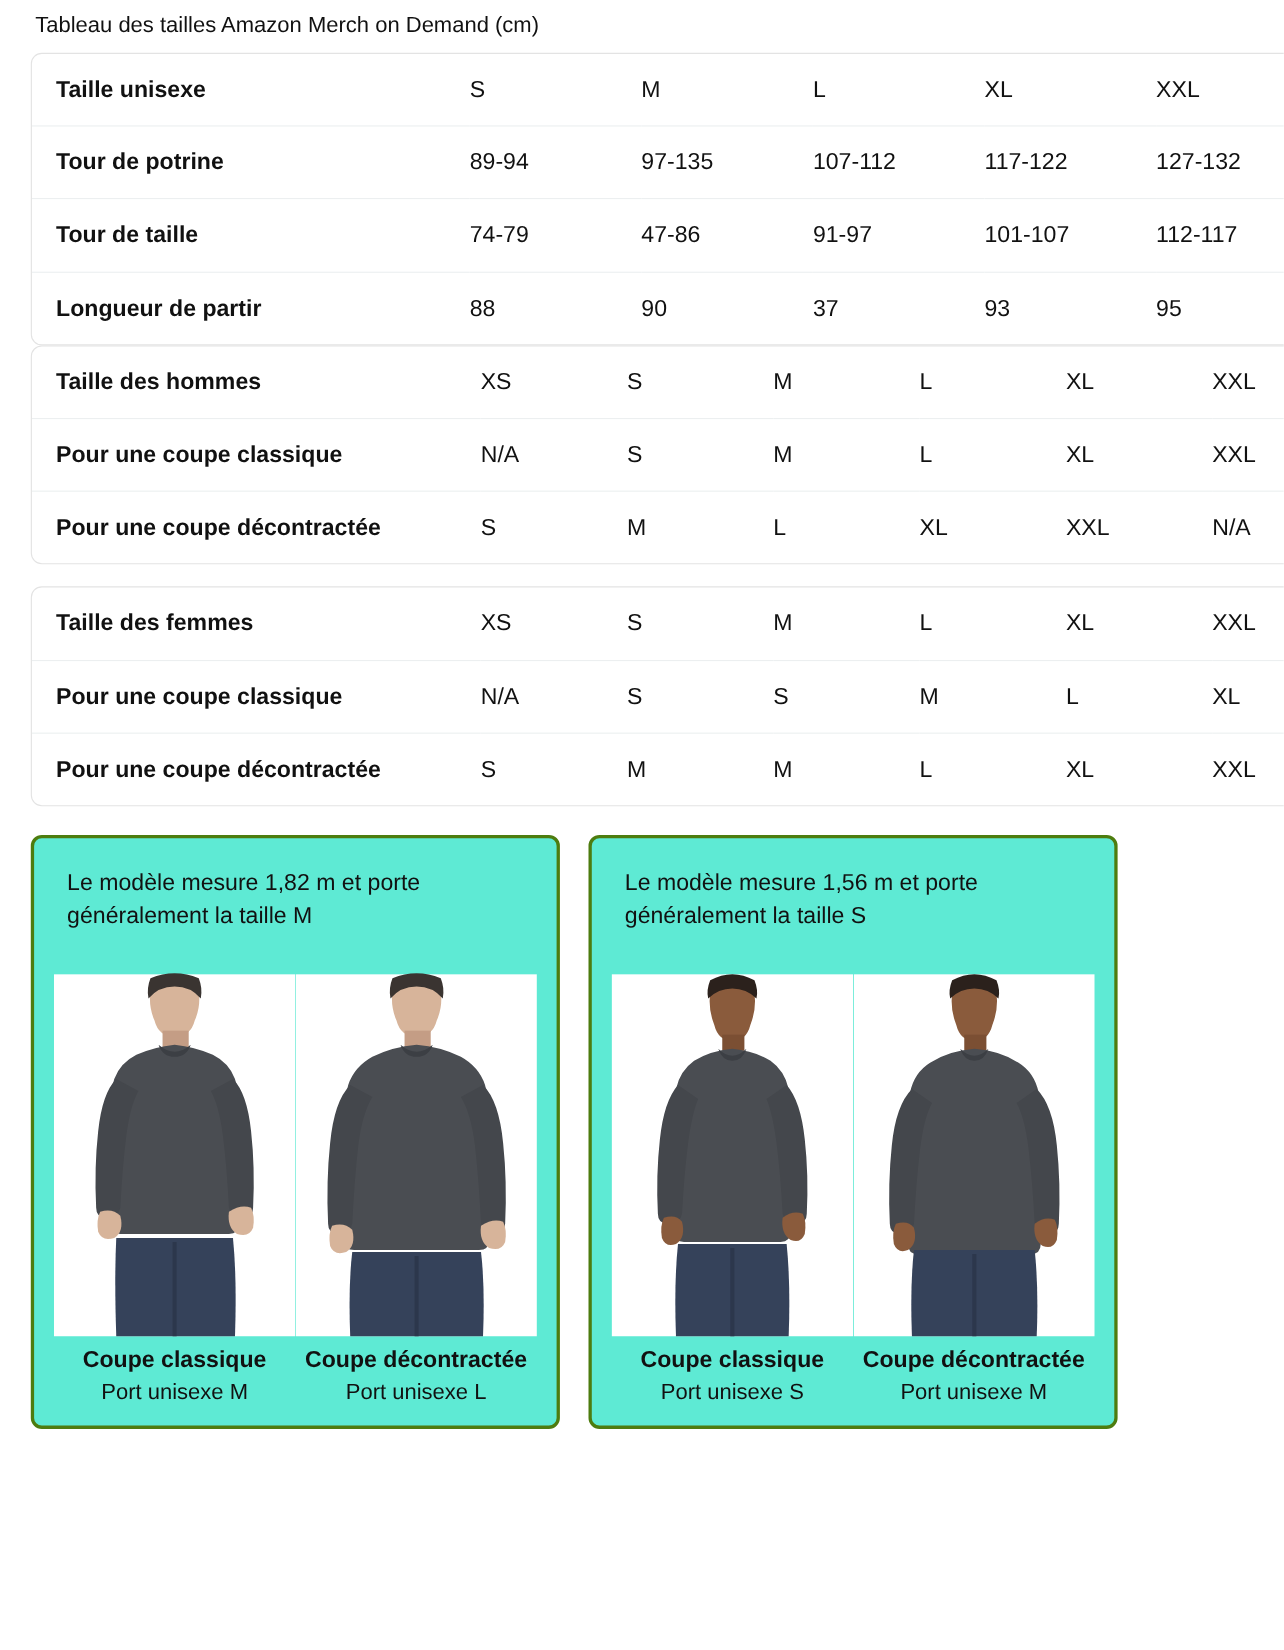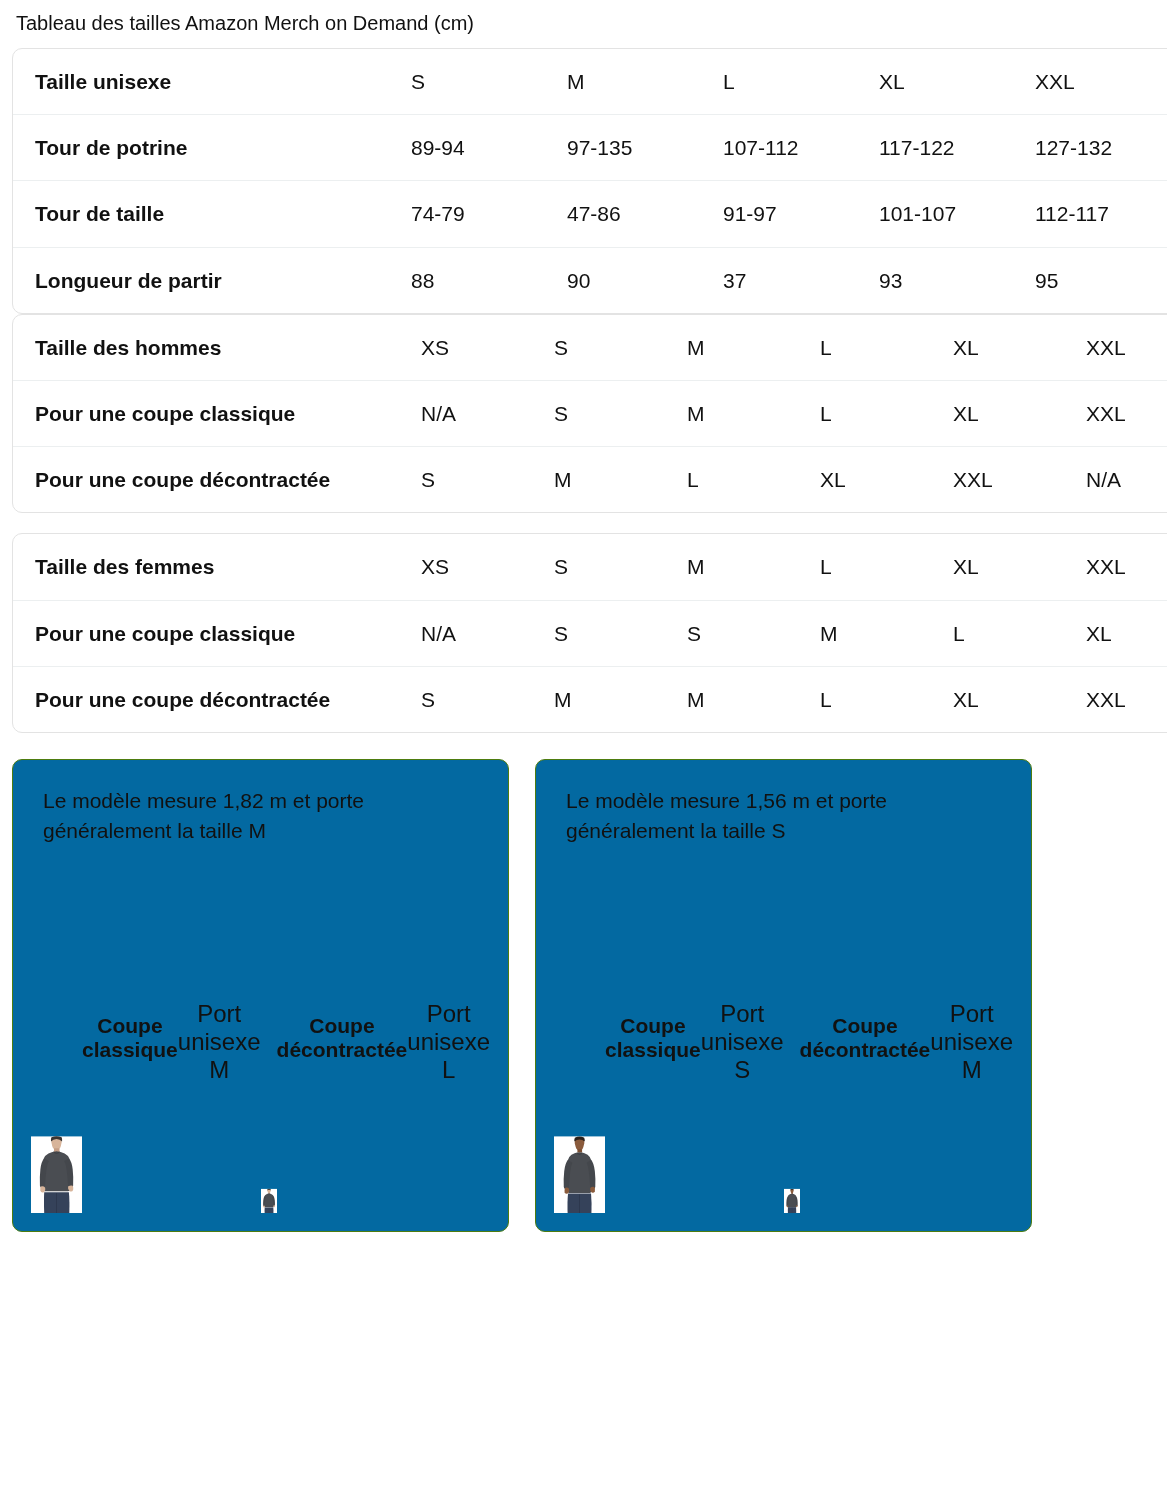--- a/index.html
+++ b/index.html
@@ -10,21 +10,21 @@
   body {
     width: 1167px;
     min-height: 1500px;
     font-family: "Liberation Sans", sans-serif;
     color: #111111;
     -webkit-font-smoothing: antialiased;
   }
   .page {
     width: 1044px;
     box-sizing: border-box;
-    padding: 0 12px;
+    padding: 0 28px;
   }
   .caption {
     font-size: 20px;
     color: #111111;
     margin: 10px 0 12px 4px;
     line-height: 1.3;
   }
   .note {
     font-size: 18px;
     color: #111111;
@@ -71,57 +71,57 @@
   .spacer-20 { height: 20px; }
 
   .models-row {
     display: flex;
     gap: 26px;
     margin-top: 26px;
     padding-bottom: 14px;
   }
   .model-card {
     flex: 1 1 0;
-    border: 1px solid #4d7c0f;
+    border: 3px solid #4d7c0f;
     border-radius: 10px;
     padding: 26px 18px 18px 18px;
     box-sizing: border-box;
-    background: #0369a1;
+    background: #5eead4;
   }
   .model-card-title {
     font-size: 21px;
     line-height: 1.45;
     margin: 0 0 6px 12px;
     color: #111111;
   }
   .figures {
     display: flex;
     gap: 0px;
   }
   .figure {
     flex: 1 1 0;
     display: flex;
-    flex-direction: row;
+    flex-direction: column;
     align-items: center;
   }
   .fig-img {
     width: 100%;
     height: 360px;
     display: block;
   }
   .fig-label {
     font-size: 21px;
     font-weight: bold;
     margin-top: 10px;
     text-align: center;
     color: #111111;
   }
   .fig-sub {
-    font-size: 24px;
-    margin-top: 18px;
+    font-size: 20px;
+    margin-top: 6px;
     text-align: center;
     color: #111111;
   }
 </style>
 </head>
 <body>
 
 <div class="page">
 
   <div class="caption">Tableau des tailles Amazon Merch on Demand (cm)</div>

